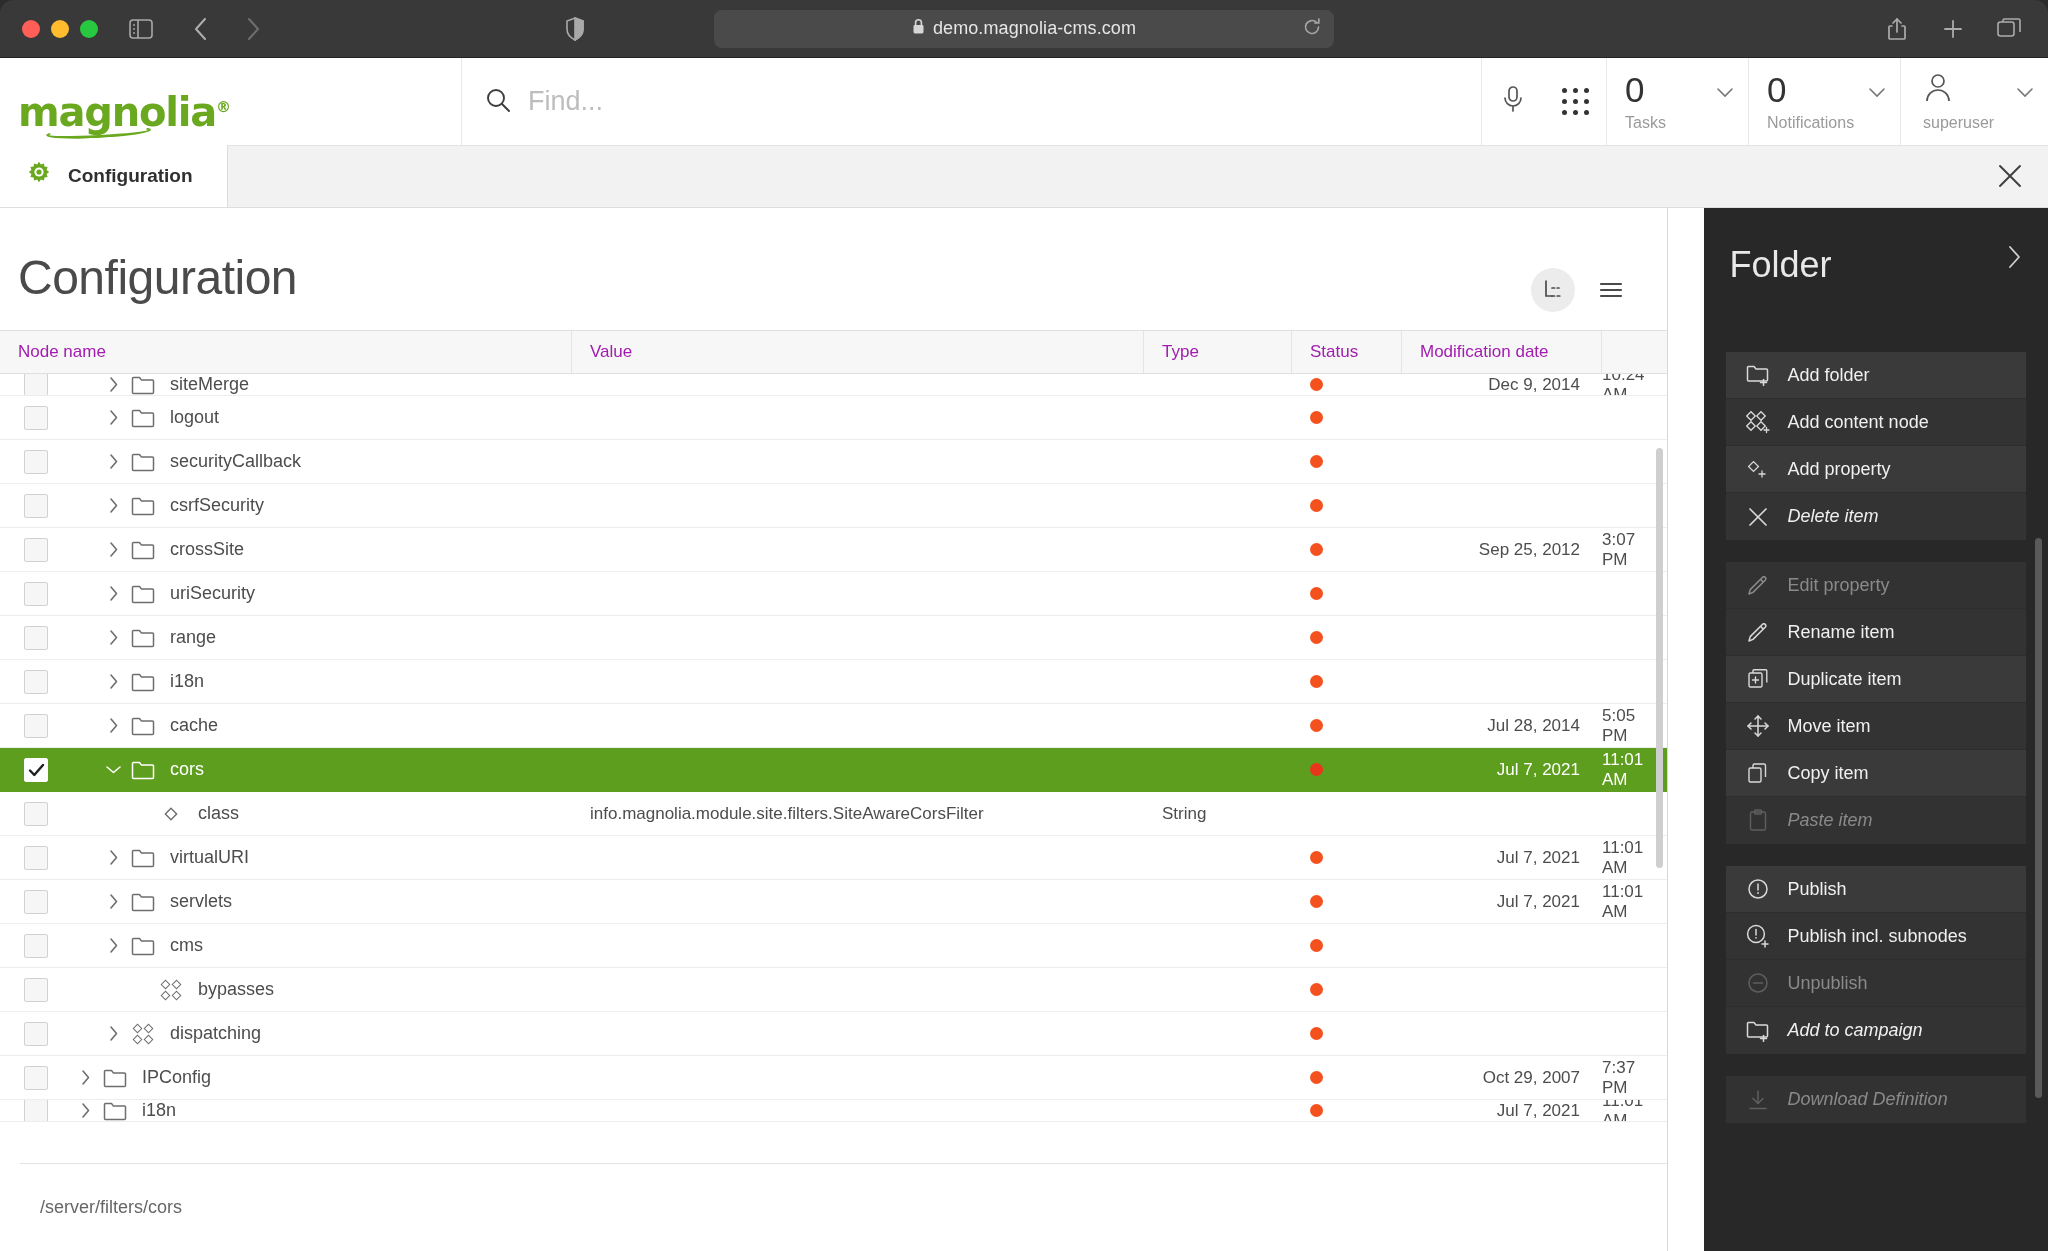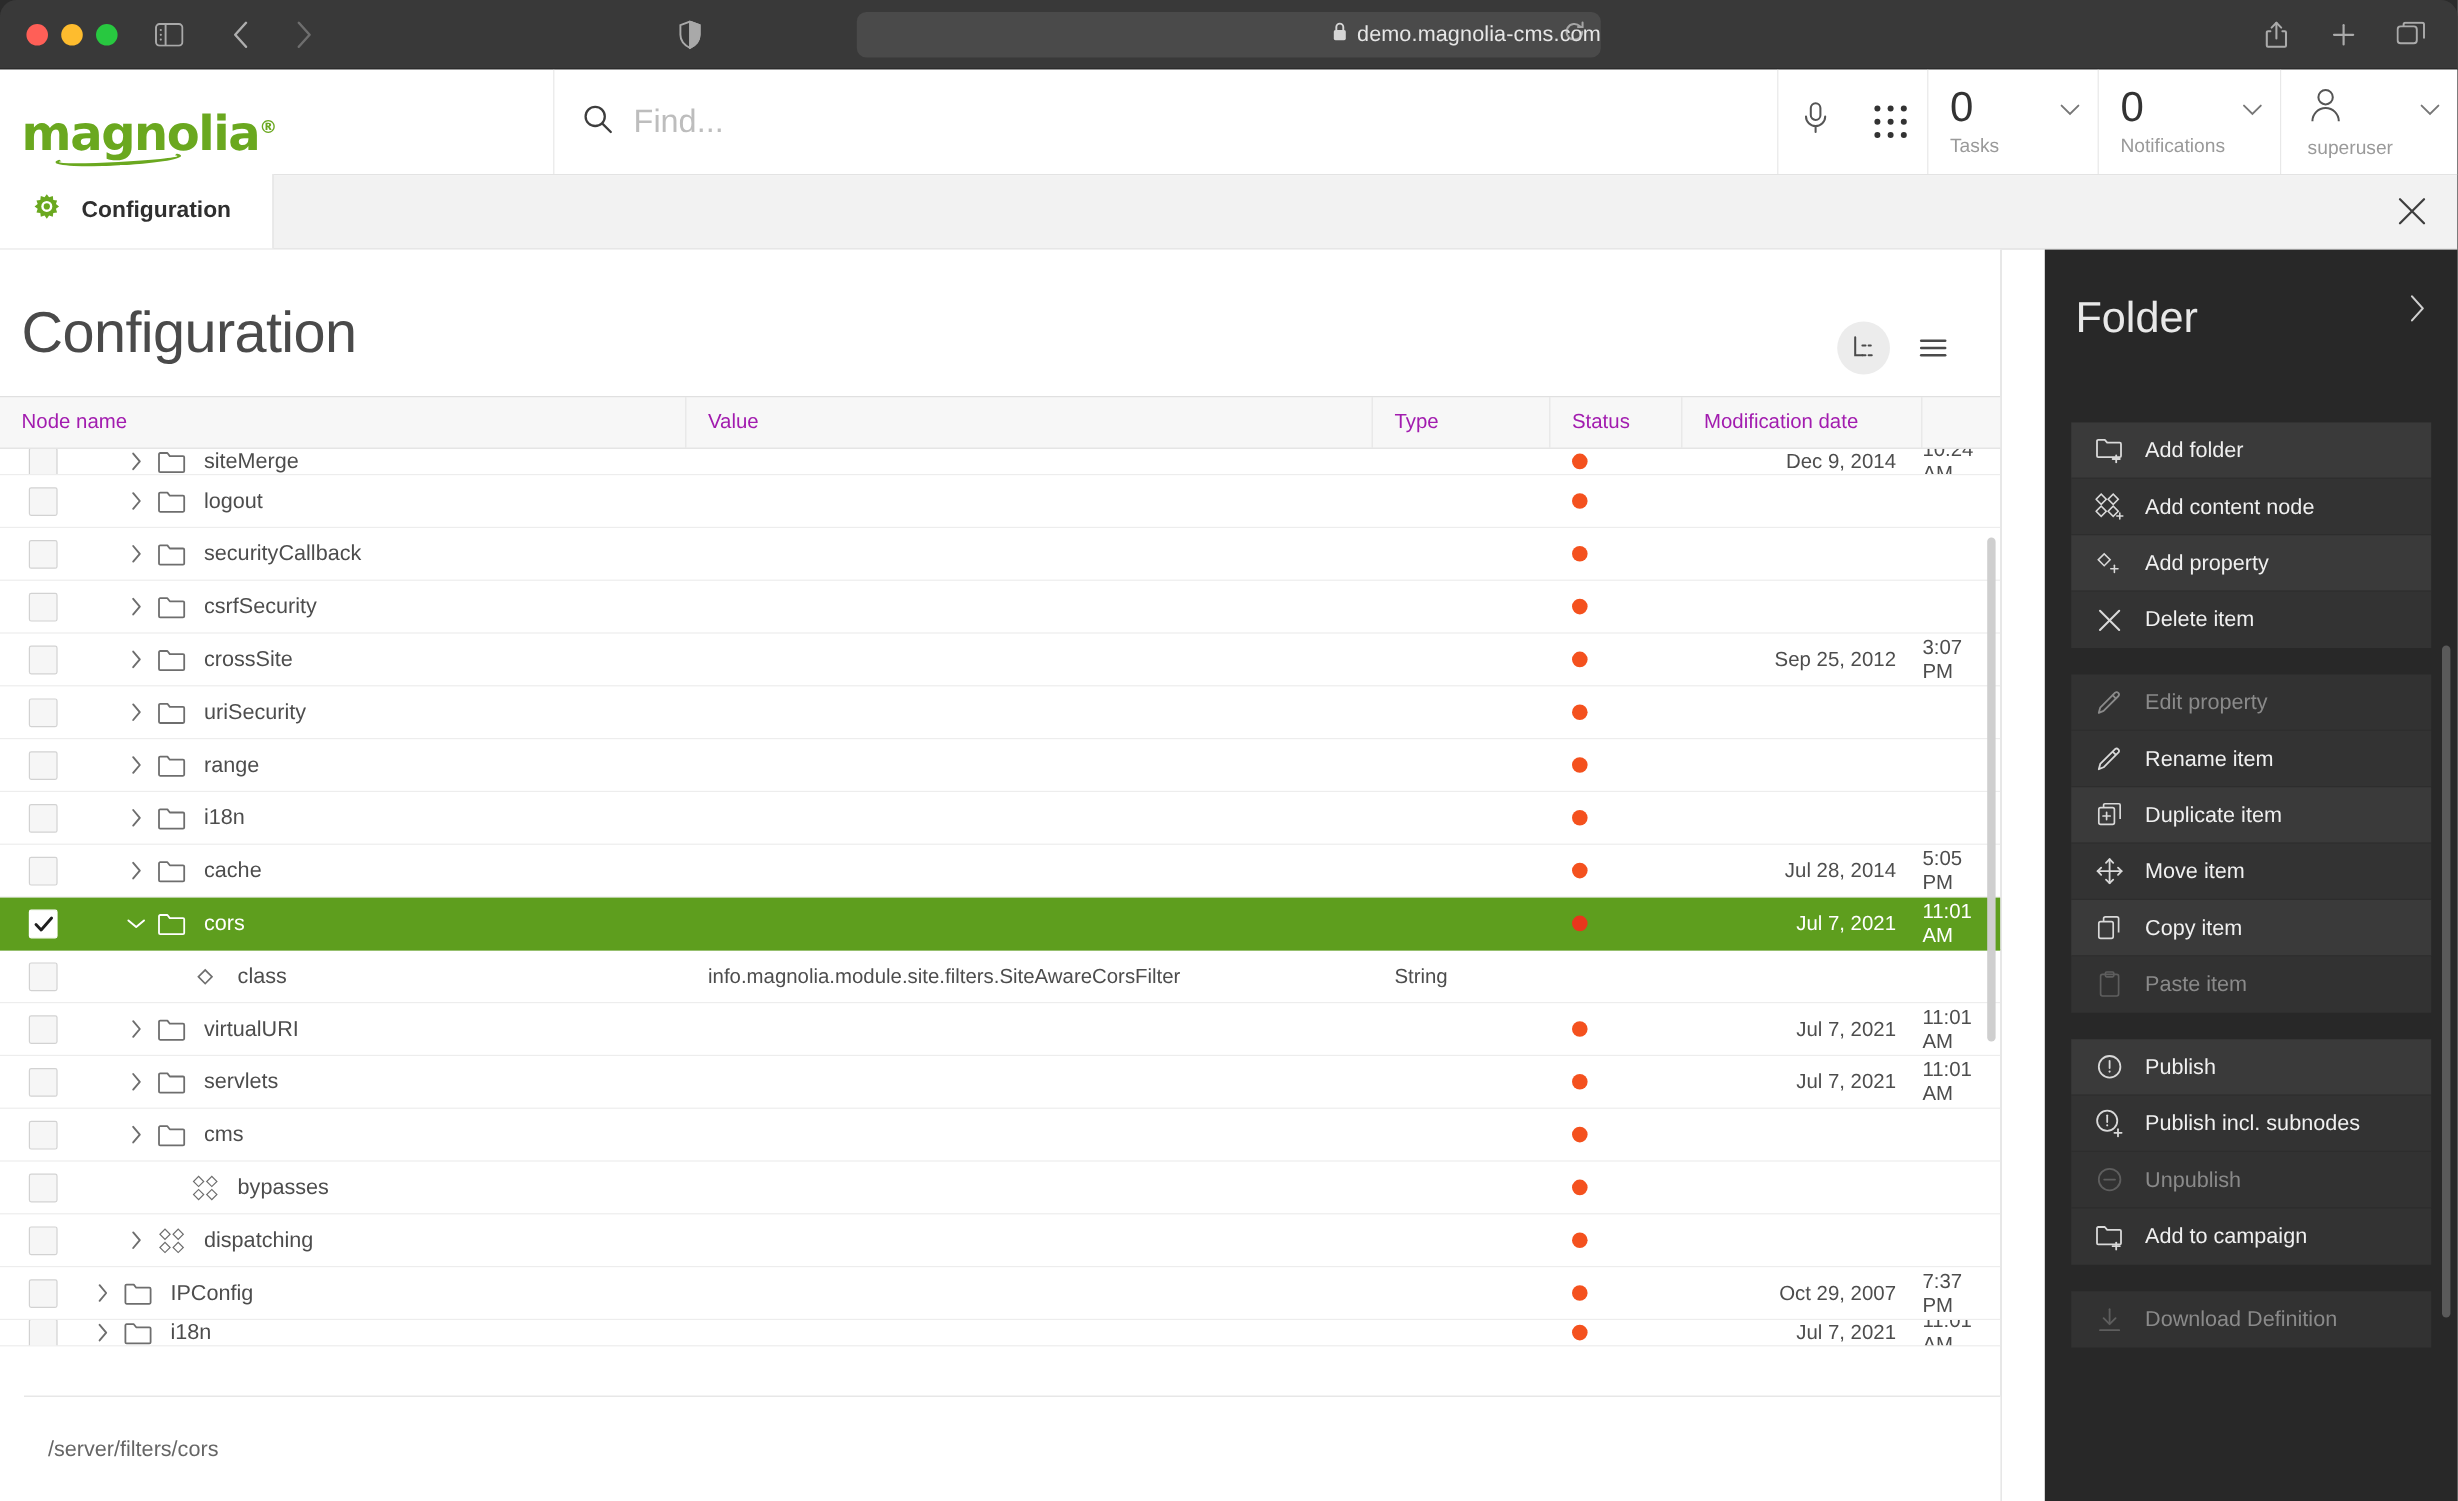--- a/index.html
+++ b/index.html
@@ -35,21 +35,21 @@
 
   .chrome-icon { width: 34px; height: 34px; display:flex; align-items:center; justify-content:center; opacity:.78; }
   .chrome-icon svg { display:block; }
   .sidebar-btn { margin-right: 26px; }
   .nav-btns { display: flex; gap: 18px; margin-right: 20px; }
 
   .urlwrap {
     position: absolute; left: 50%; transform: translateX(-50%);
     width: 620px; height: 38px;
     background: #4a4a4a; border-radius: 8px;
-    display:flex; align-items:center; justify-content:flex-end;
+    display:flex; align-items:center; justify-content:center;
     gap: 8px;
   }
   .urltext { color: #e6e6e6; font-size: 18px; letter-spacing: .1px; }
   .url-reload { position:absolute; right: 12px; top:50%; transform:translateY(-50%); opacity:.7;}
   .shield { position:absolute; left: 558px; top:50%; transform:translateY(-50%); opacity:.8;}
   .right-chrome { position:absolute; right: 22px; display:flex; gap:22px; align-items:center; }
 
   
   .app { width: 2048px; height: 1193px; background: #ffffff; position: relative; overflow:hidden; }
 
@@ -145,21 +145,21 @@
   .panel { width: 418px; background:#282828; position:relative; display:flex; flex-direction:column;margin-left:36px; }
   .panel-head { padding: 36px 26px 0 26px; display:flex; align-items:flex-start; justify-content:space-between; height: 144px;}
   .panel-title { font-size: 36px; color:#e8e8e8; font-weight: 300; }
   .panel-actions { padding: 0 22px 0 22px; display:flex; flex-direction:column; }
   .agroup { display:flex; flex-direction:column; margin-bottom: 22px; }
   .action {
     height: 47px; display:flex; align-items:center; gap: 18px;
     padding-left: 20px; color:#f0f0f0; font-size:18px;
     background:#3a3a3a; border-bottom: 1px solid #2d2d2d; cursor:pointer;
   }
-  .action:last-child { border-bottom: none; }
+  .action:last-child { border-bottom: none; font-style: italic; }
   .action.alt { background:#333333; }
   .action.disabled { color:#8a8a8a; background:#323232; cursor:default; }
   .action .aicon { width: 24px; display:flex; align-items:center; justify-content:center; flex:0 0 24px; opacity:.95;}
   .action.disabled .aicon { opacity:.5; }
 
   .panel-scrollbar { position:absolute; right: 6px; top: 330px; width: 7px; height: 560px; background:#5a5a5a; border-radius:4px; }
   .main-scrollbar { position:absolute; right: 4px; top: 240px; width: 7px; height: 420px; background:#cfcfcf; border-radius:4px; }
 </style>
 </head>
 <body>

